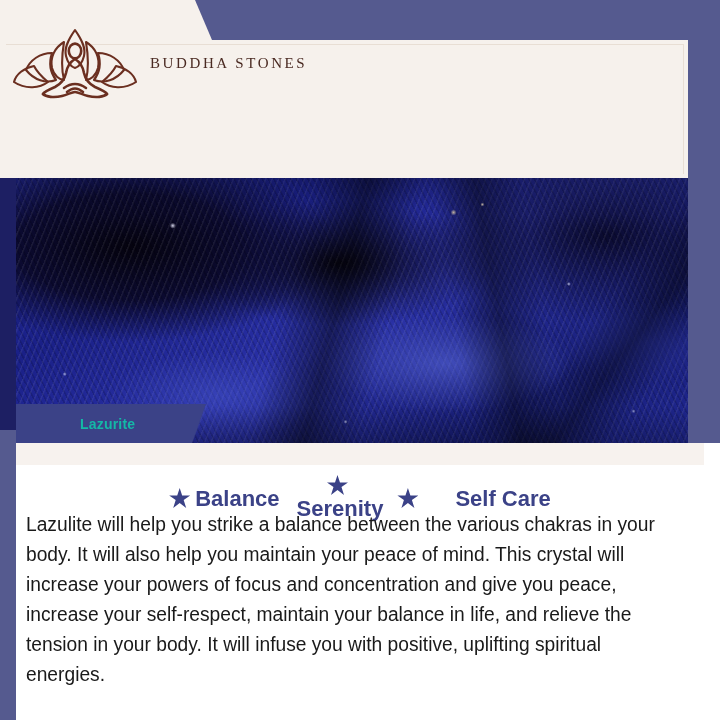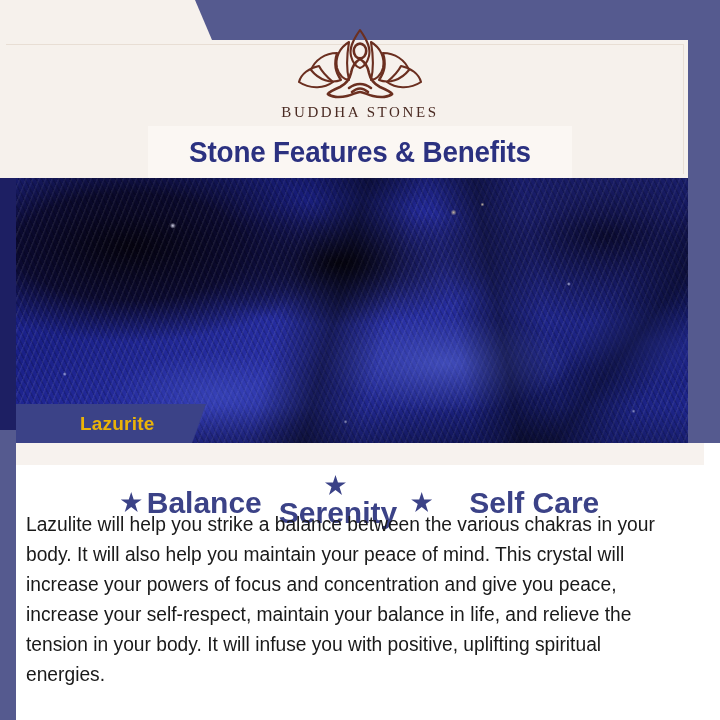--- a/index.html
+++ b/index.html
@@ -41,21 +41,21 @@
     background:#e8ded4;z-index:3;
   }
 
   
   .header{
     position:absolute;left:0;top:0;width:720px;height:178px;
     background:#f6f1ec;z-index:1;
   }
   .logo-wrap{
     position:absolute;left:0;top:22px;width:720px;
-    display:flex;flex-direction:column;align-items:center;
+    display:flex;flex-direction:row;align-items:center;
     z-index:4;
   }
   .logo-mark{width:150px;height:78px;display:block;}
   .brand-name{
     margin-top:4px;
     font-family:"Liberation Serif", serif;
     font-size:15px;letter-spacing:2.6px;
     color:#4a2a22;font-weight:400;
     text-align:center;
   }
@@ -119,41 +119,41 @@
     background:linear-gradient(180deg, rgba(0,0,0,.22) 0%, rgba(0,0,0,0) 14%, rgba(0,0,0,0) 86%, rgba(0,0,0,.25) 100%);
   }
 
   .stone-label{
     position:absolute;left:16px;top:404px;width:190px;height:39px;
     background:#3b4287;z-index:6;
     clip-path:polygon(0 0, 190px 0, 176px 39px, 0 39px);
     display:flex;align-items:center;
   }
   .stone-label span{
-    color:#eab308;font-size:19px;font-weight:bold;
+    color:#14b8a6;font-size:14px;font-weight:bold;
     letter-spacing:.2px;margin-left:64px;
   }
 
   
   .content{
     position:absolute;left:16px;top:443px;width:704px;height:277px;
     background:#ffffff;z-index:4;
   }
   .content-top-strip{
     position:absolute;left:16px;top:443px;width:688px;height:22px;
     background:#f7f2ee;z-index:5;
   }
   .benefits{
     position:absolute;left:16px;top:475px;width:688px;
     display:flex;align-items:center;justify-content:center;
     gap:0px;z-index:6;
   }
   .benefit{
     display:flex;align-items:center;
-    color:#3b4287;font-weight:bold;font-size:30px;
+    color:#3b4287;font-weight:bold;font-size:22px;
     white-space:nowrap;
   }
   .benefit .star{
     display:inline-block;width:21px;height:21px;margin-right:5px;
     background:#3b4287;
     clip-path:polygon(50% 0%, 61.8% 35.5%, 100% 35.5%, 69% 57.5%, 80.9% 95%, 50% 72%, 19.1% 95%, 31% 57.5%, 0% 35.5%, 38.2% 35.5%);
   }
   .benefit.gap-l{margin-left:17px;flex-direction:column;}
   .benefit.gap-s{margin-left:14px;gap:36px;}
 
@@ -194,23 +194,20 @@
         <path d="M75 37 C70 40 67 45 66 51 C64.5 58 61 62 55 65 C48 68 44 70 43 72"></path>
         <path d="M75 37 C80 40 83 45 84 51 C85.5 58 89 62 95 65 C102 68 106 70 107 72"></path>
         <path d="M43 72 C46 75 54 76 62 74 C68 72.5 72 70 75 70 C78 70 82 72.5 88 74 C96 76 104 75 107 72"></path>
         <path d="M64 66 C68 63 72 62 75 62 C78 62 82 63 86 66"></path>
         <path d="M67 70 C70 67.5 73 66.5 75 66.5 C77 66.5 80 67.5 83 70"></path>
       </g>
     </svg>
     <div class="brand-name">BUDDHA STONES</div>
   </div>
 
-  <div class="title-band">
-    <div class="title-text">Stone Features &amp; Benefits</div>
-  </div>
 
   <div class="photo">
     <div class="lay l1"></div>
     <div class="lay l2"></div>
     <div class="lay l3"></div>
     <div class="lay l4"></div>
     <div class="lay l5"></div>
     <div class="lay l6"></div>
   </div>
 

